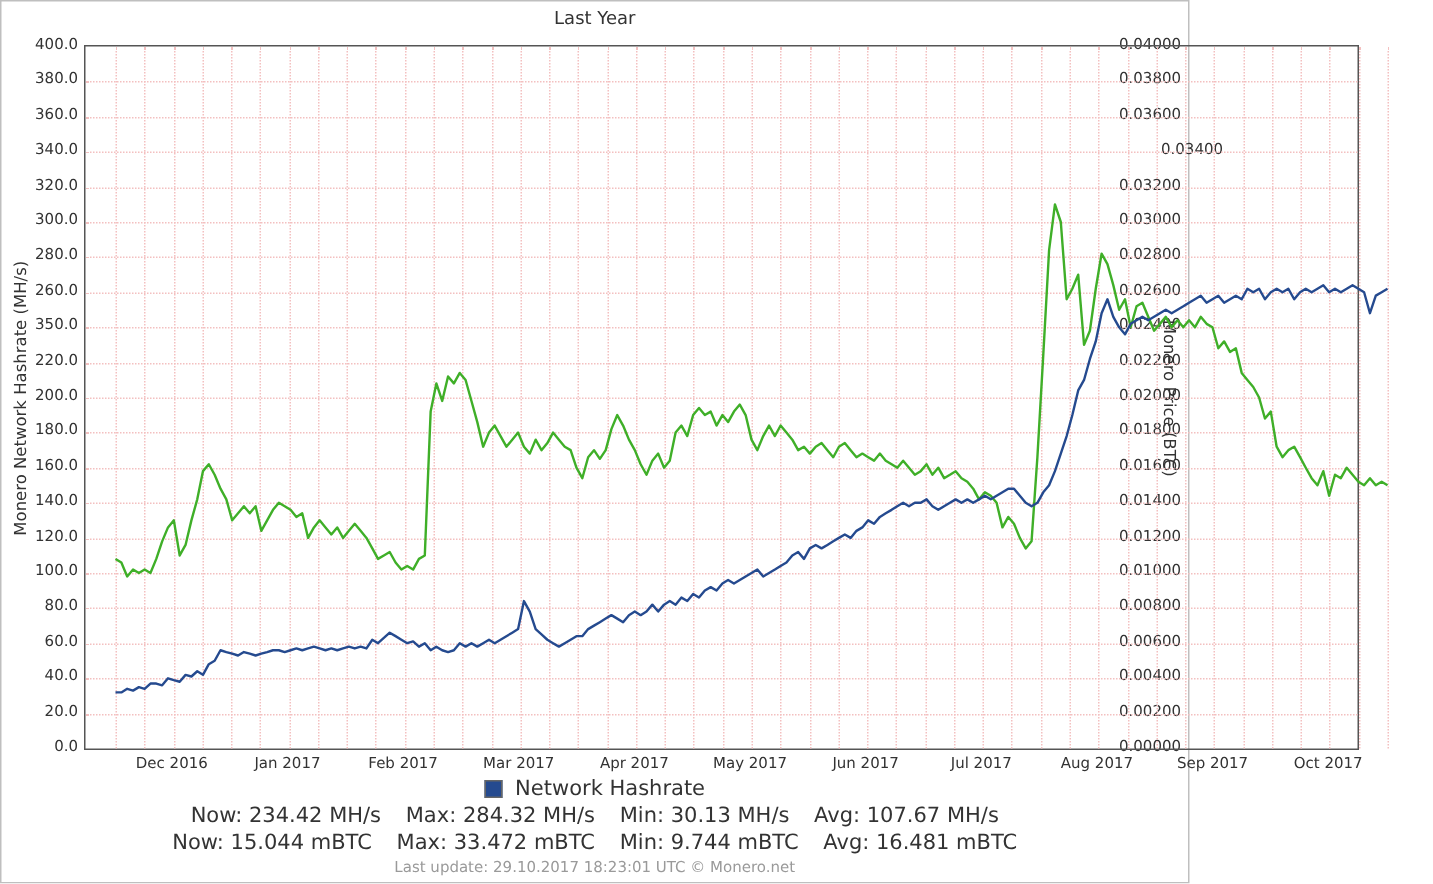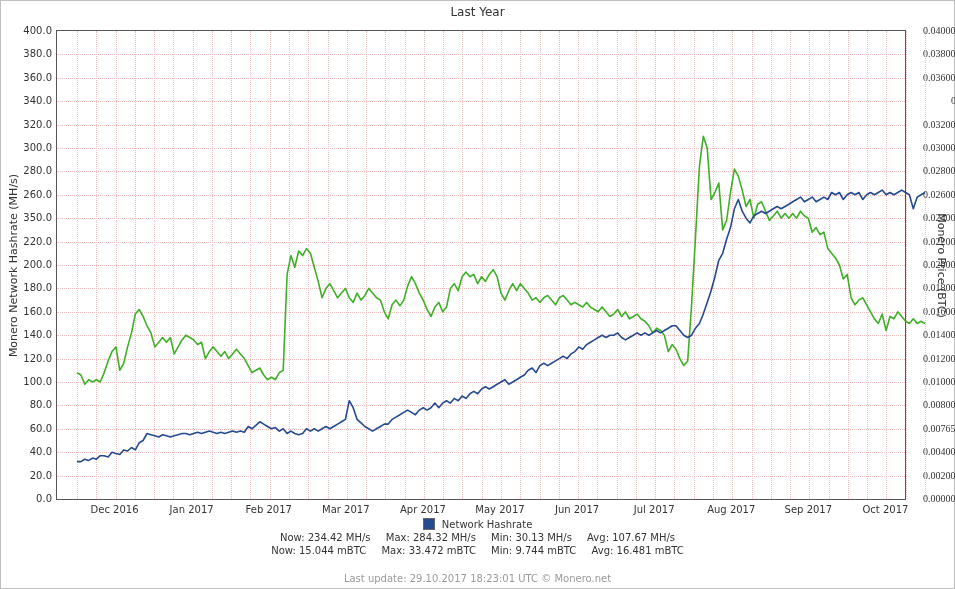--- a/index.html
+++ b/index.html
@@ -5,21 +5,21 @@
   html, body {
     margin: 0;
     padding: 0;
     background: #ffffff;
     font-family: Verdana, "DejaVu Sans", Arial, sans-serif;
     font-size: 11px;
     color: #333;
   }
   .chart-container {
     position: relative;
-    width: 955px;
+    width: 793px;
     height: 589px;
     border: 1px solid #bfbfbf;
     box-sizing: border-box;
     background: #ffffff;
   }
   .chart-title {
     position: absolute;
     left: 0; right: 0;
     top: 4px;
     text-align: center;
@@ -54,21 +54,21 @@
     color: #333;
   }
   .y-ticks-left .tick, .y-ticks-right .tick {
     position: absolute;
     white-space: nowrap;
     transform: translateY(-50%);
   }
   .y-ticks-left { left: 0; top: 0; width: 53px; text-align: right; }
   .y-ticks-left .tick { right: 2px; }
   .y-ticks-right { right: 0; top: 0; width: 48px; text-align: left; }
-  .y-ticks-right .tick { left: 17px; font-family: Liberation Serif, serif; }
+  .y-ticks-right .tick { left: 2px; }
   .x-ticks { left: 0; right: 0; top: 499px; }
   .x-ticks .tick {
     position: absolute;
     transform: translateX(-50%);
     white-space: nowrap;
     top: 4px;
   }
   .axis-label-left, .axis-label-right {
     position: absolute;
     font-size: 11px;
@@ -87,21 +87,21 @@
   svg.lines {
     position: absolute;
     left: 0; top: 0;
     width: 100%; height: 100%;
     overflow: visible;
   }
   .legend {
     position: absolute;
     left: 0; right: 0;
     text-align: center;
-    font-size: 10px;
+    font-size: 14px;
     color: #333;
   }
   .legend-row {
     margin-top: 2px;
   }
   .legend-swatch {
     display: inline-block;
     width: 10px; height: 10px;
     border: 1px solid #666;
     vertical-align: middle;
@@ -153,21 +153,21 @@
       <div class="tick" style="top: 122.6px;">320.0</div>
       <div class="tick" style="top: 99.2px;">340.0</div>
       <div class="tick" style="top: 75.8px;">360.0</div>
       <div class="tick" style="top: 52.4px;">380.0</div>
       <div class="tick" style="top: 29px;">400.0</div>
     </div>
   <div class="y-ticks-right" id="y-ticks-right">
       <div class="tick" style="top: 497px;">0.00000</div>
       <div class="tick" style="top: 473.6px;">0.00200</div>
       <div class="tick" style="top: 450.2px;">0.00400</div>
-      <div class="tick" style="top: 426.8px;">0.00765</div>
+      <div class="tick" style="top: 426.8px;">0.00600</div>
       <div class="tick" style="top: 403.4px;">0.00800</div>
       <div class="tick" style="top: 380px;">0.01000</div>
       <div class="tick" style="top: 356.6px;">0.01200</div>
       <div class="tick" style="top: 333.2px;">0.01400</div>
       <div class="tick" style="top: 309.8px;">0.01600</div>
       <div class="tick" style="top: 286.4px;">0.01800</div>
       <div class="tick" style="top: 263px;">0.02000</div>
       <div class="tick" style="top: 239.6px;">0.02200</div>
       <div class="tick" style="top: 216.2px;">0.02400</div>
       <div class="tick" style="top: 192.8px;">0.02600</div>

